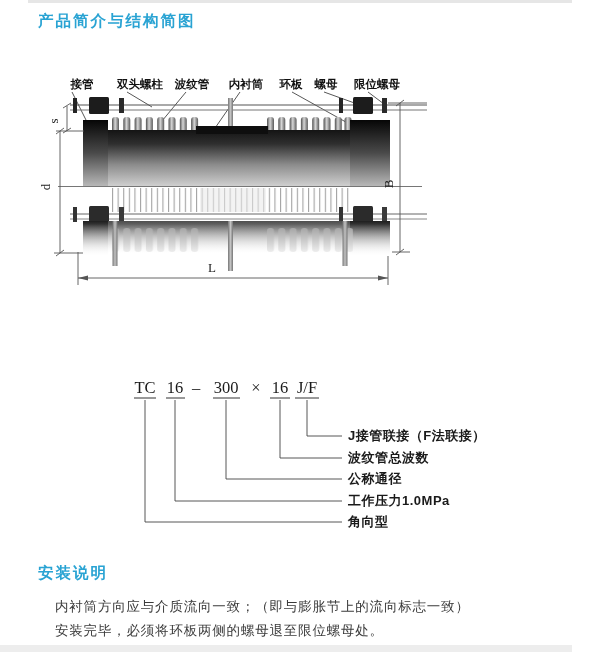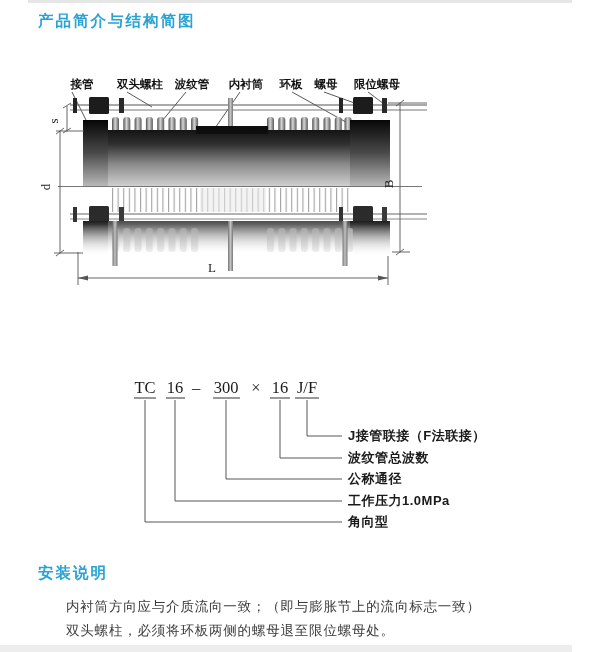--- a/index.html
+++ b/index.html
@@ -9,21 +9,21 @@
   }
   .edge-top{position:absolute;left:28px;top:0;width:545px;height:3px;background:#d9d9d9;opacity:.65;}
   .edge-bottom{position:absolute;left:0;top:645px;width:600px;height:7px;background:#ededed;}
   .sec-title{
     position:absolute; left:38px; color:#29a3d3; font-weight:bold;
     font-size:15.5px; letter-spacing:2px; white-space:nowrap;
   }
   #title1{top:11px;} #title2{top:347px;} #title3{top:563px;text-align:right;}
   .para{
     position:absolute; left:55px; color:#3a3a3a; font-size:13.5px;
-    letter-spacing:0.8px; white-space:nowrap;margin-left:11px;
+    letter-spacing:0.8px; white-space:nowrap;
   }
   #line1{top:598px;} #line2{top:622px;}
   svg{position:absolute; left:0; overflow:visible;}
   #diagram-svg{top:60px;}
   #code-svg{top:370px;}
   text{user-select:none;}
   .part-label{font-family:"Liberation Sans","DejaVu Sans",sans-serif;font-size:11.5px;font-weight:bold;fill:#111;}
   .dim-letter{font-family:"Liberation Serif","DejaVu Serif",serif;font-size:13px;fill:#222;}
   .code-seg{font-family:"Liberation Serif","DejaVu Serif",serif;font-size:16.5px;fill:#1a1a1a;}
   .callout{font-family:"Liberation Sans","DejaVu Sans",sans-serif;font-size:13px;font-weight:600;fill:#1a1a1a;letter-spacing:0.5px;}
@@ -243,15 +243,15 @@
       <text class="callout" x="348" y="462">波纹管总波数</text>
       <text class="callout" x="348" y="483">公称通径</text>
       <text class="callout" x="348" y="505">工作压力1.0MPa</text>
       <text class="callout" x="348" y="526">角向型</text>
     </g>
   </svg>
 
   <div id="title3" class="sec-title">安装说明</div>
 
   <div id="line1" class="para">内衬筒方向应与介质流向一致；（即与膨胀节上的流向标志一致）</div>
-  <div id="line2" class="para">双头螺柱，必须将环板两侧的螺母退至限位螺母处。</div>
+  <div id="line2" class="para">安装完毕，必须将环板两侧的螺母退至限位螺母处。</div>
 
 </div>
 
 </body></html>

